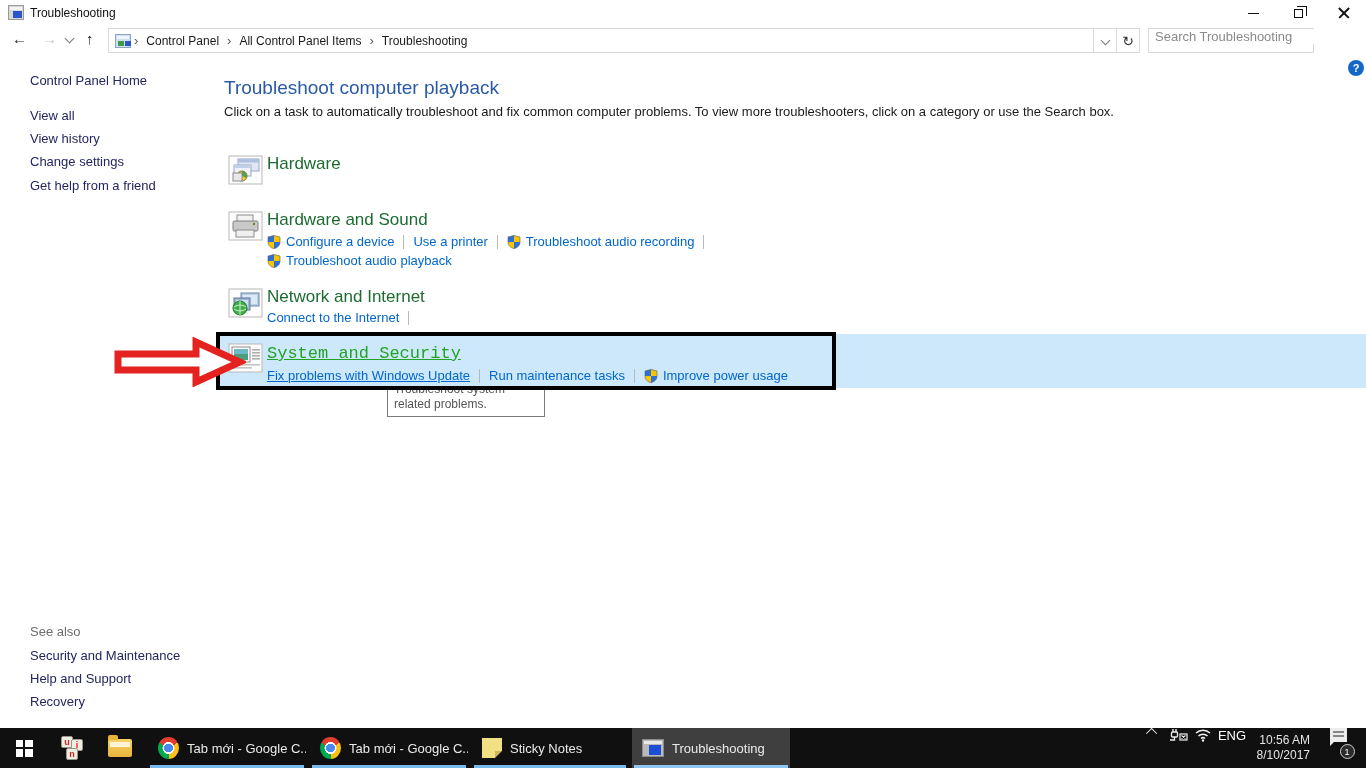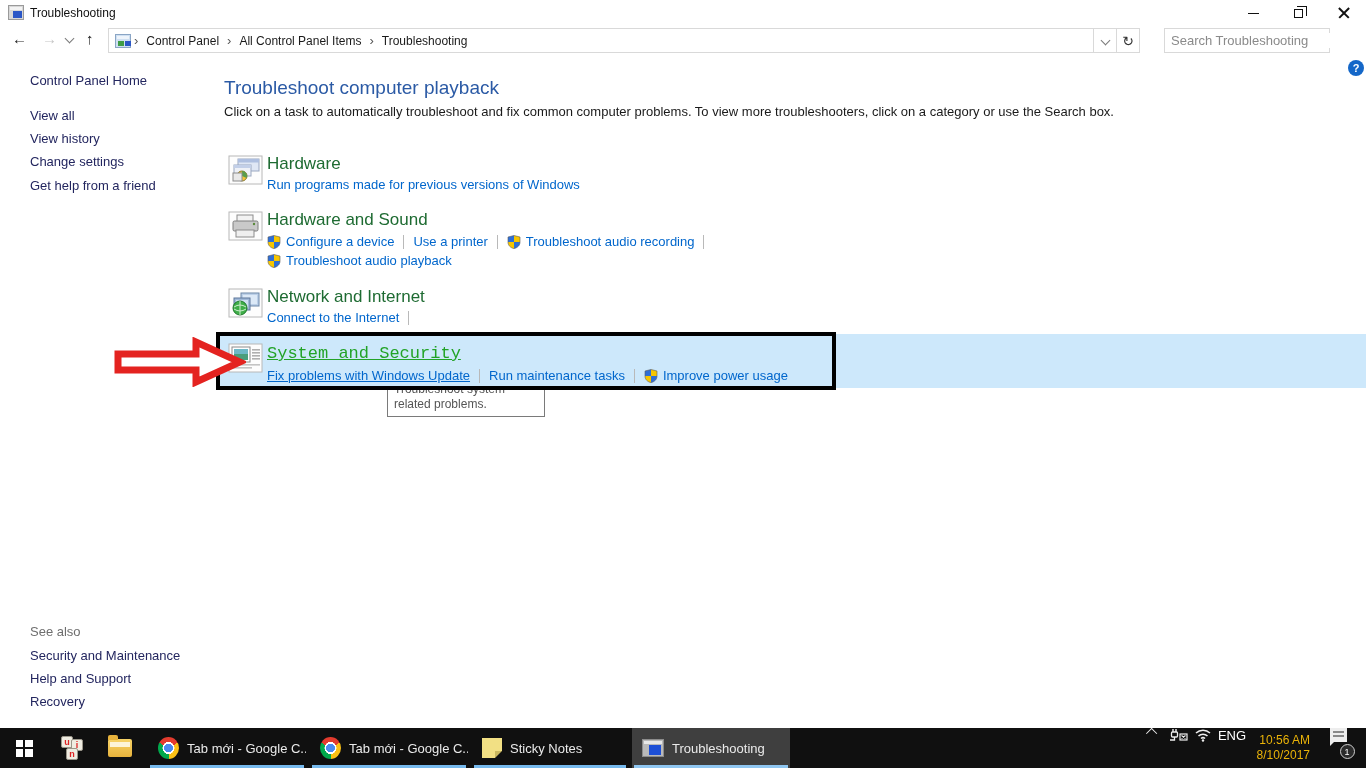--- a/index.html
+++ b/index.html
@@ -30,21 +30,21 @@
   .addressbox { position:absolute; left:108px; top:2px; width:1032px; height:25px; border:1px solid #d9d9d9; background:#fff; display:flex; align-items:center; }
   .cp-mini-icon { position:relative; width:16px; height:14px; margin-left:6px; background:#cfe0f2; border:1px solid #8aa5c5; }
   .cp-mini-icon::before { content:""; position:absolute; left:1px; top:1px; width:12px; height:3px; background:#eef4fb; }
   .cp-mini-icon::after { content:""; position:absolute; left:2px; top:6px; width:6px; height:5px; background:#3f9c46; box-shadow:7px 0 0 #2a56c6; }
   .crumb { font-size:12px; color:#1a1a1a; padding:0 5px; white-space:nowrap; }
   .crumb-sep { font-size:13px; color:#555; padding:0 3px; }
   .addr-right { margin-left:auto; display:flex; align-items:center; height:100%; }
   .addr-divider { width:1px; height:100%; background:#d9d9d9; }
   .addr-btn { width:22px; height:100%; display:flex; align-items:center; justify-content:center; }
   .refresh-glyph { font-size:14px; color:#333; }
-  .searchbox { position:absolute; left:1148px; top:2px; width:166px; height:25px; border:1px solid #d9d9d9; display:flex; align-items:center;margin-left:16px; }
+  .searchbox { position:absolute; left:1148px; top:2px; width:166px; height:25px; border:1px solid #d9d9d9; display:flex; align-items:flex-start; }
   .searchbox input { flex:1; border:none; outline:none; font-size:13px; color:#444; padding:0 6px; font-family:inherit; }
   .searchbox input::placeholder { color:#8a8a8a; }
   .mag { margin-right:7px; }
 
   
   .content { position:absolute; left:0; top:56px; width:1366px; height:672px; background:#fff; }
   .help-circle { position:absolute; left:1348px; top:4px; width:16px; height:16px; border-radius:50%; background:#1467c8; color:#fff; font-size:11px; font-weight:bold; display:flex; align-items:center; justify-content:center; }
 
   .side-link { position:absolute; left:30px; font-size:13px; color:#23265f; white-space:nowrap; cursor:pointer; }
   .side-label { position:absolute; left:30px; font-size:13px; color:#6e6e6e; }
@@ -90,21 +90,21 @@
       conic-gradient(from -60deg, #e33b2e 0deg 120deg, #fbc116 120deg 240deg, #00a94d 240deg 360deg); }
   .sticky { position:relative; width:20px; height:20px; background:#f2e084; }
   .sticky::after { content:""; position:absolute; right:0; bottom:0; border-style:solid; border-width:0 7px 7px 0; border-color:transparent #101010 #c9b75e transparent; border-width:7px 7px 0 0; border-color:#c9b75e #101010 transparent transparent; right:-0px; bottom:-0px; }
   .ts-icon { position:relative; width:22px; height:18px; background:#b9b9b9; border:1px solid #8c8c8c; }
   .ts-icon::before { content:""; position:absolute; left:1px; top:1px; width:18px; height:3px; background:#e8e8e8; }
   .ts-icon::after { content:""; position:absolute; left:6px; top:5px; width:12px; height:10px; background:#1d4fd6; }
 
   .tray-item { position:absolute; top:0; height:40px; display:flex; align-items:flex-start; justify-content:center; color:#eee; }
   .chev-up { width:8px; height:8px; border-left:1.6px solid #eee; border-top:1.6px solid #eee; transform:rotate(45deg) translateY(2px); }
   .lang { font-size:13px; color:#fff; }
-  .clock { flex-direction:column; font-size:12px; color:#eab308; line-height:15px; align-items:flex-end; }
+  .clock { flex-direction:column; font-size:12px; color:#e5e5e5; line-height:15px; align-items:flex-end; }
   .bubble { position:relative; width:17px; height:14px; background:#ededed; }
   .bubble::before { content:""; position:absolute; left:0; bottom:-4px; border:4px solid transparent; border-left-color:#ededed; border-top-color:#ededed; }
   .bubble i { position:absolute; left:3px; width:11px; height:1.5px; background:#888; }
   .bubble i:nth-child(1){top:3px;} .bubble i:nth-child(2){top:7px;}
   .badge { position:absolute; left:10px; top:16px; width:15px; height:15px; border-radius:50%; background:#2b2b2b; border:1.5px solid #cfcfcf; color:#fff; font-size:9px; display:flex; align-items:center; justify-content:center; }
 </style>
 </head>
 <body>
 
 <svg width="0" height="0" style="position:absolute">
@@ -240,23 +240,20 @@
   <span class="side-link" style="top:615px">Help and Support</span>
   <span class="side-link" style="top:638px">Recovery</span>
 
   <div class="main-heading">Troubleshoot computer playback</div>
   <div class="main-desc">Click on a task to automatically troubleshoot and fix common computer problems. To view more troubleshooters, click on a category or use the Search box.</div>
 
   <svg class="cat-icon" style="top:99px">
       <use href="#icon-programs"></use>
     </svg>
   <span class="cat-title" style="top:98px">Hardware</span>
-  <div class="link-row" style="top:121px">
-    <span class="task-link">Run programs made for previous versions of Windows</span>
-  </div>
 
   <svg class="cat-icon" style="top:155px">
       <use href="#icon-printer"></use>
     </svg>
   <span class="cat-title" style="top:154px">Hardware and Sound</span>
   <div class="link-row" style="top:178px">
     <svg class="shield">
         <use href="#uac-shield"></use>
       </svg>
     <span class="task-link">Configure a device</span>

